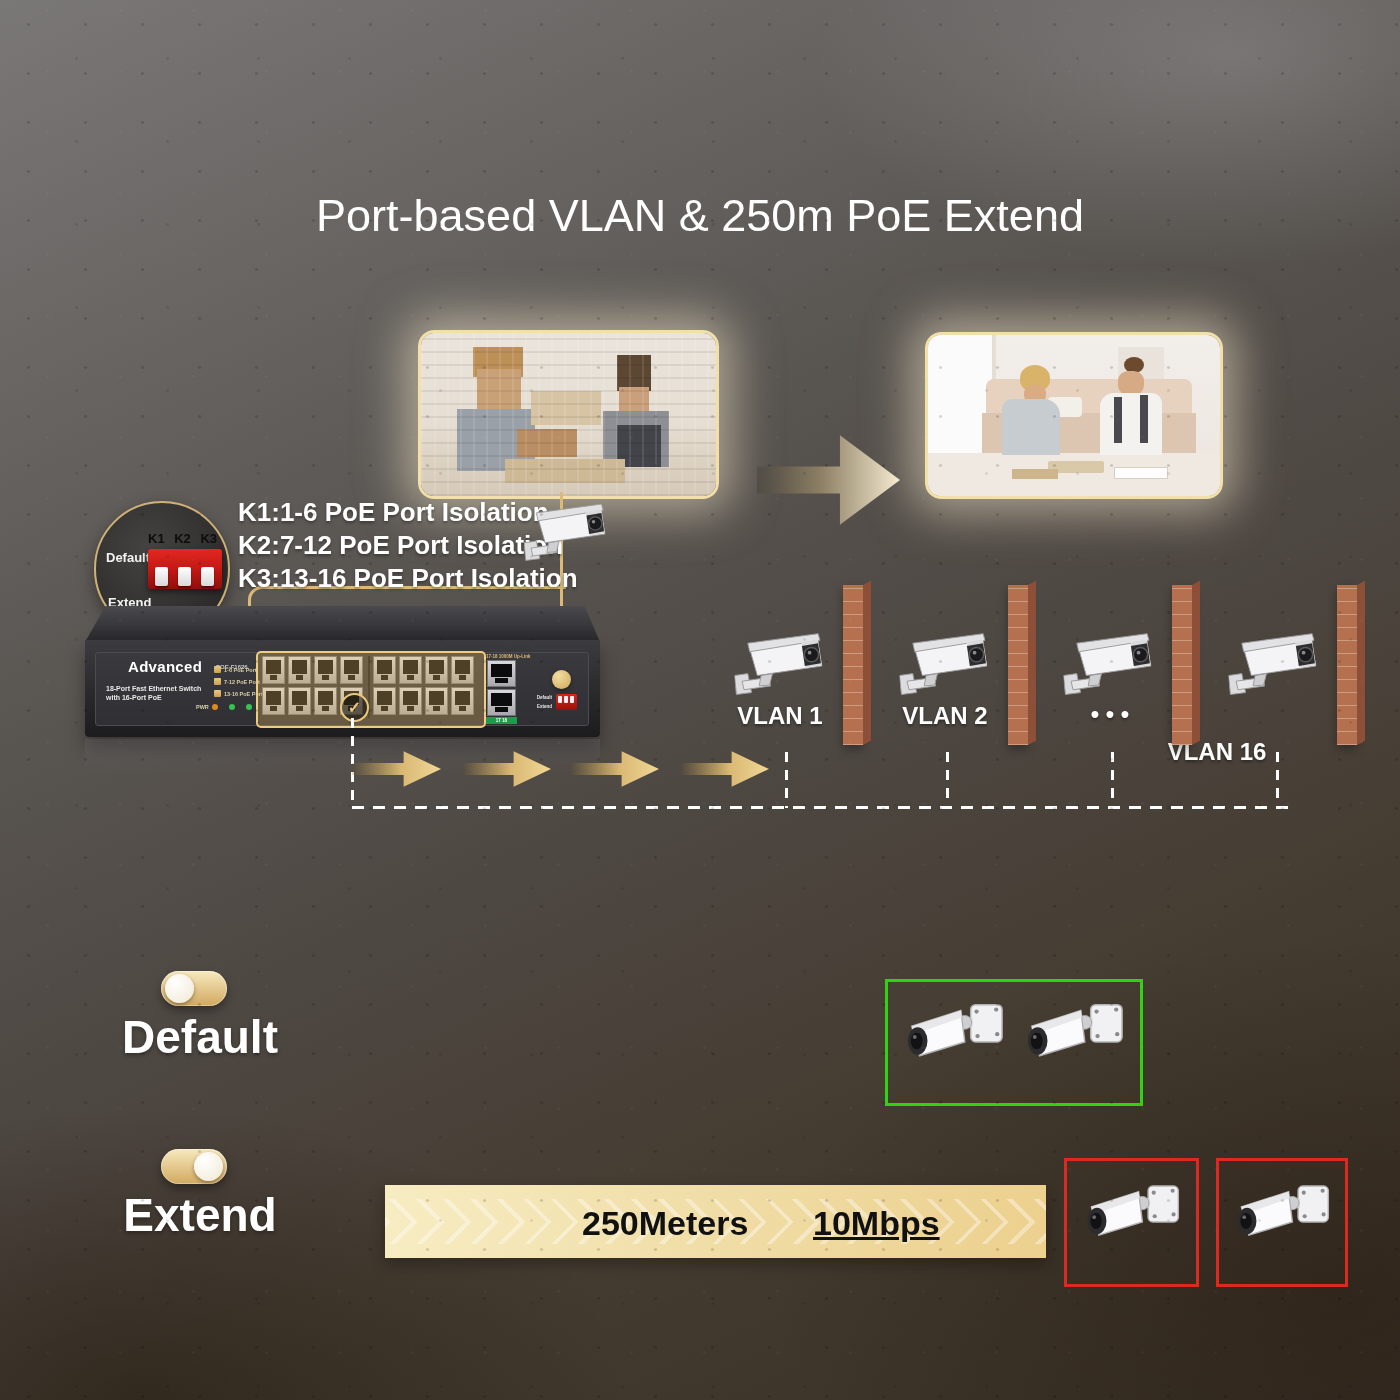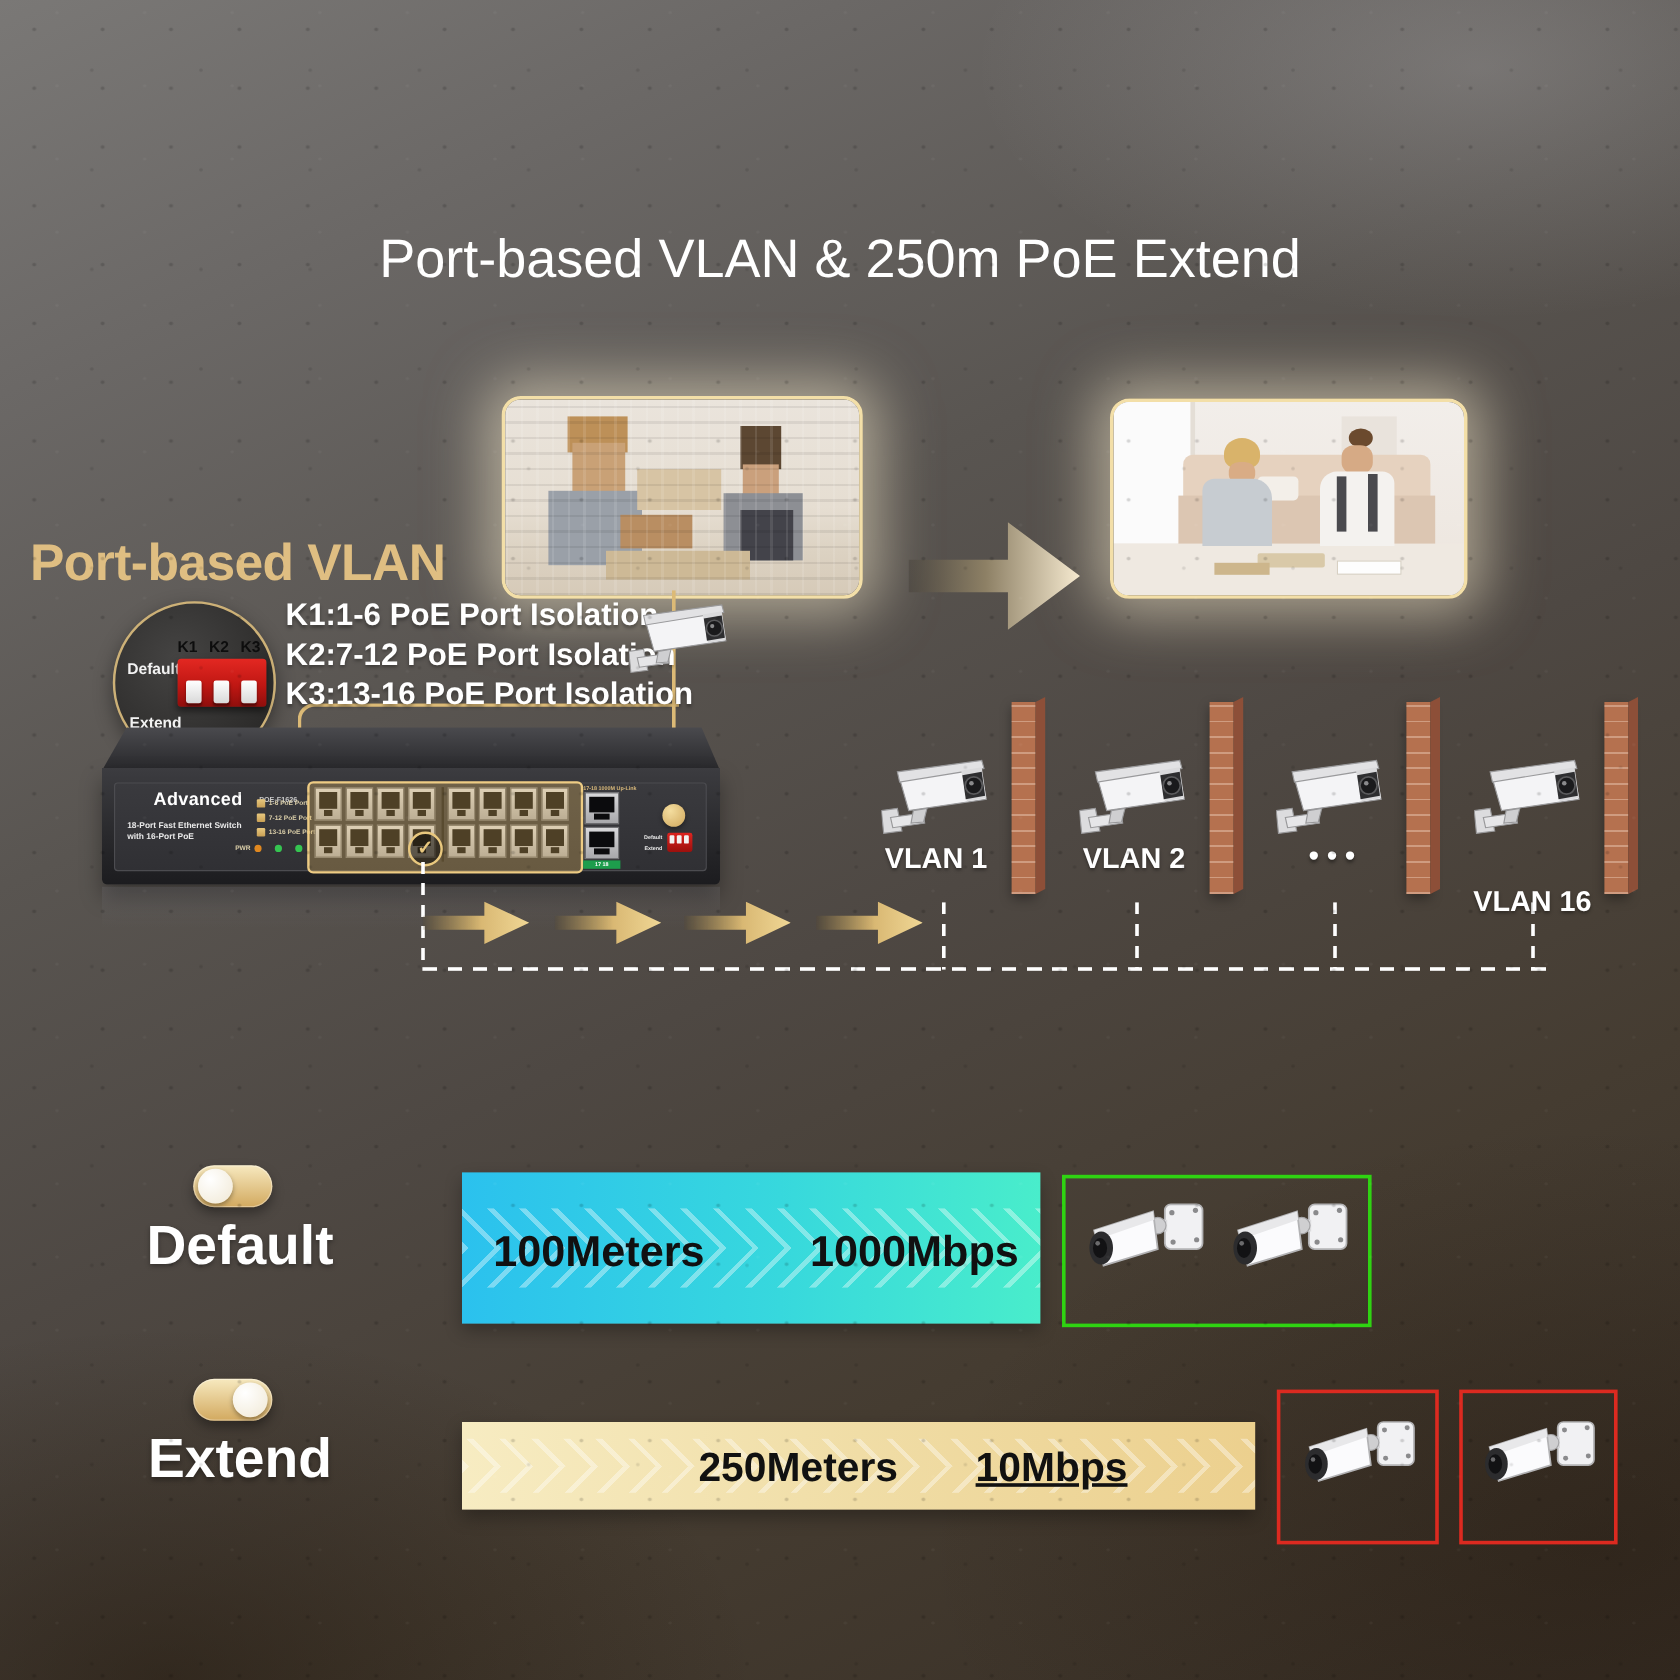--- a/index.html
+++ b/index.html
@@ -198,21 +198,20 @@
     <div class="blk" style="left:172px;top:58px;width:62px;height:62px;background:#f4f2ef;border-radius:14px 10px 0 0;"></div>
     <div class="blk" style="left:186px;top:62px;width:8px;height:46px;background:#4a4a4e;"></div>
     <div class="blk" style="left:212px;top:60px;width:8px;height:48px;background:#4a4a4e;"></div>
     <div class="blk" style="left:120px;top:126px;width:56px;height:12px;background:#d9c9a8;border-radius:2px;"></div>
     <div class="blk" style="left:186px;top:132px;width:52px;height:10px;background:#fdfdfd;border:1px solid #d8d0c2;"></div>
     <div class="blk" style="left:84px;top:134px;width:46px;height:10px;background:#cdb68c;"></div>
   </div>
 
   <div class="abs big-arrow" style="left:757px;top:424px;width:143px;height:112px;"></div>
 
-  <div class="abs vlan-heading">Port-based VLAN</div>
 
   <div class="abs gold-corner"></div>
   <div class="abs gold-vline"></div>
 
   <div class="abs dip-circle">
     <div class="pins">K1 K2 K3</div>
     <div class="lab" style="left:10px;top:47px;">Default</div>
     <div class="lab" style="left:12px;top:92px;">Extend</div>
     <div class="dip-red">
       <div class="lever" style="left:7px;"></div>
@@ -330,38 +329,30 @@
       </svg>
   </div>
   <div class="abs" style="left:1227px;top:628px;width:98px;height:76px;">
     <svg width="98" height="76" viewBox="0 0 100 80">
         <use href="#cam-side"></use>
       </svg>
   </div>
   <div class="abs vlan-label" style="left:710px;top:702px;">VLAN 1</div>
   <div class="abs vlan-label" style="left:875px;top:702px;">VLAN 2</div>
   <div class="abs vlan-label" style="left:1040px;top:700px;">• • •</div>
-  <div class="abs vlan-label" style="left:1207px;top:702px;margin-top:36px;">VLAN 16</div>
+  <div class="abs vlan-label" style="left:1147px;top:702px;margin-top:36px;">VLAN 16</div>
   <div class="abs wall" style="left:843px;top:585px;"></div>
   <div class="abs wall" style="left:1008px;top:585px;"></div>
   <div class="abs wall" style="left:1172px;top:585px;"></div>
   <div class="abs wall" style="left:1337px;top:585px;"></div>
 
   <div class="abs toggle" style="left:161px;top:971px;">
     <div class="knob" style="left:4px;"></div>
   </div>
   <div class="abs ctr mode-title" style="left:95px;top:1010px;width:210px;">Default</div>
-  <div class="abs bar bar-cyan" style="left:385px;top:977px;width:482px;height:126px;">
-    <div class="abs" style="left:0;right:0;top:30px;bottom:30px;">
-      <div class="chev-t"></div>
-      <div class="chev-b"></div>
-    </div>
-    <div class="bar-text" style="left:26px;top:45px;font-size:36px;">100Meters</div>
-    <div class="bar-text" style="left:290px;top:45px;font-size:36px;">1000Mbps</div>
-  </div>
   <div class="abs cam-box" style="left:885px;top:979px;width:252px;height:121px;border-width:3px;border-color:#2fd312;gap:12px;">
     <div><svg width="108" height="92" viewBox="0 0 110 90">
           <use href="#cam-front"></use>
         </svg></div>
     <div><svg width="108" height="92" viewBox="0 0 110 90">
           <use href="#cam-front"></use>
         </svg></div>
   </div>
 
   <div class="abs toggle" style="left:161px;top:1149px;">

